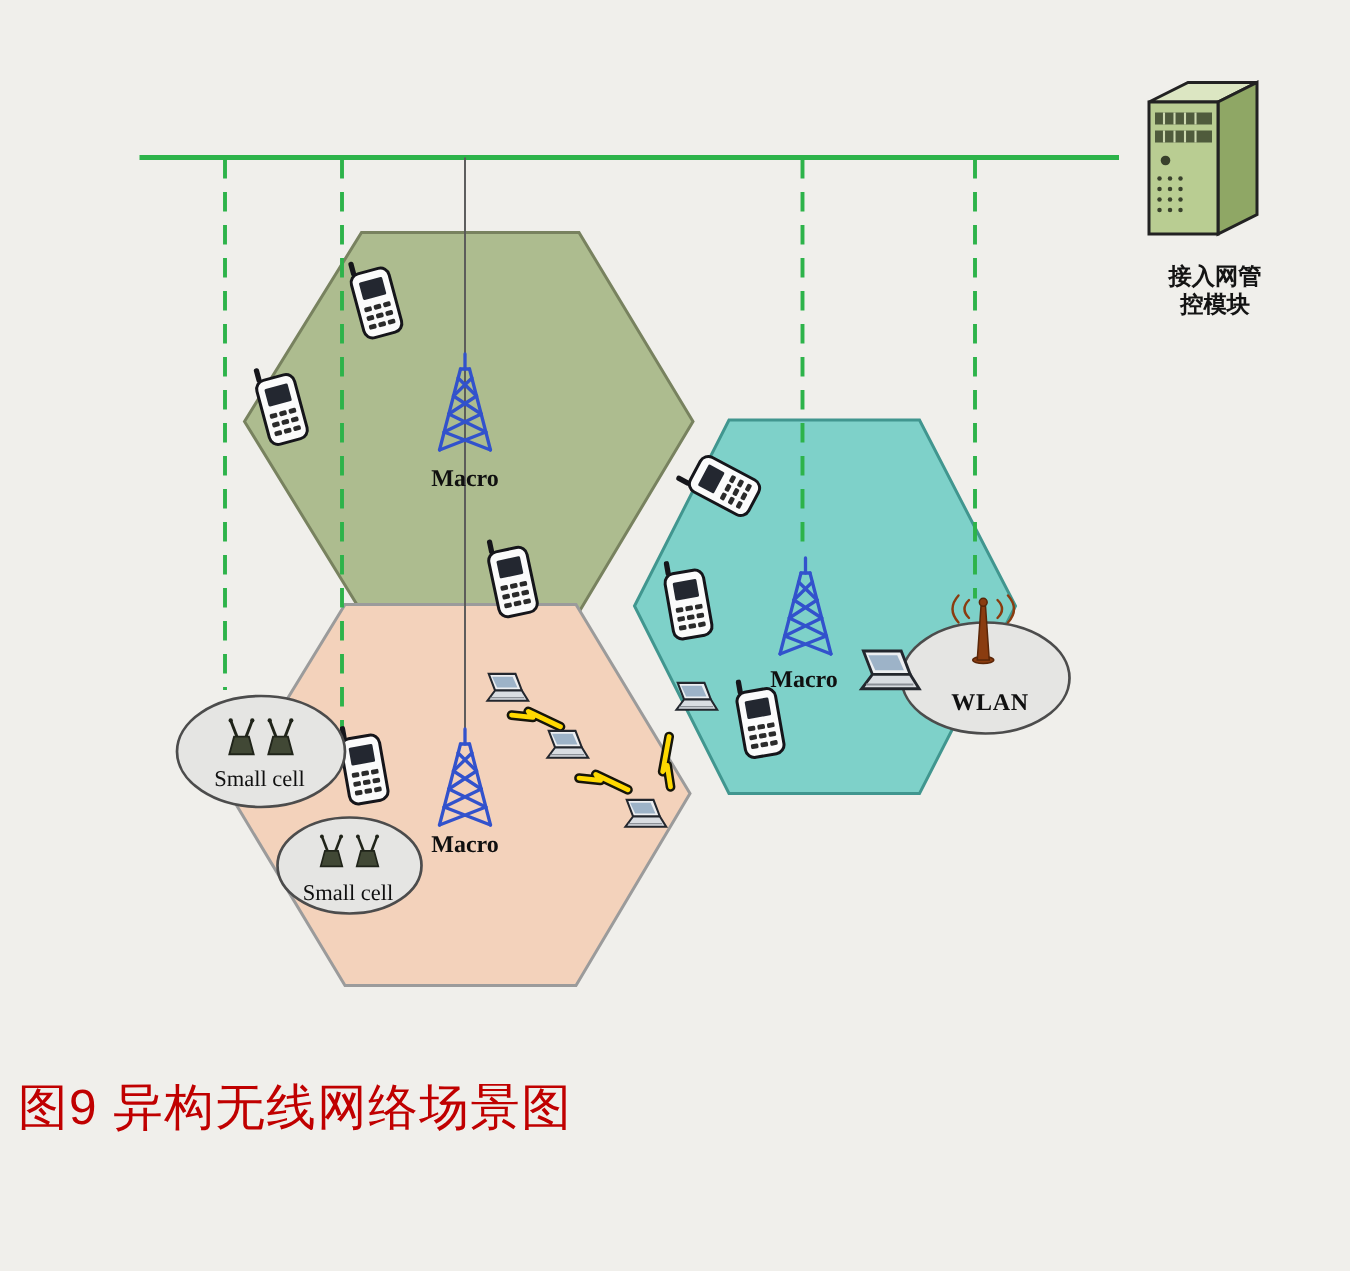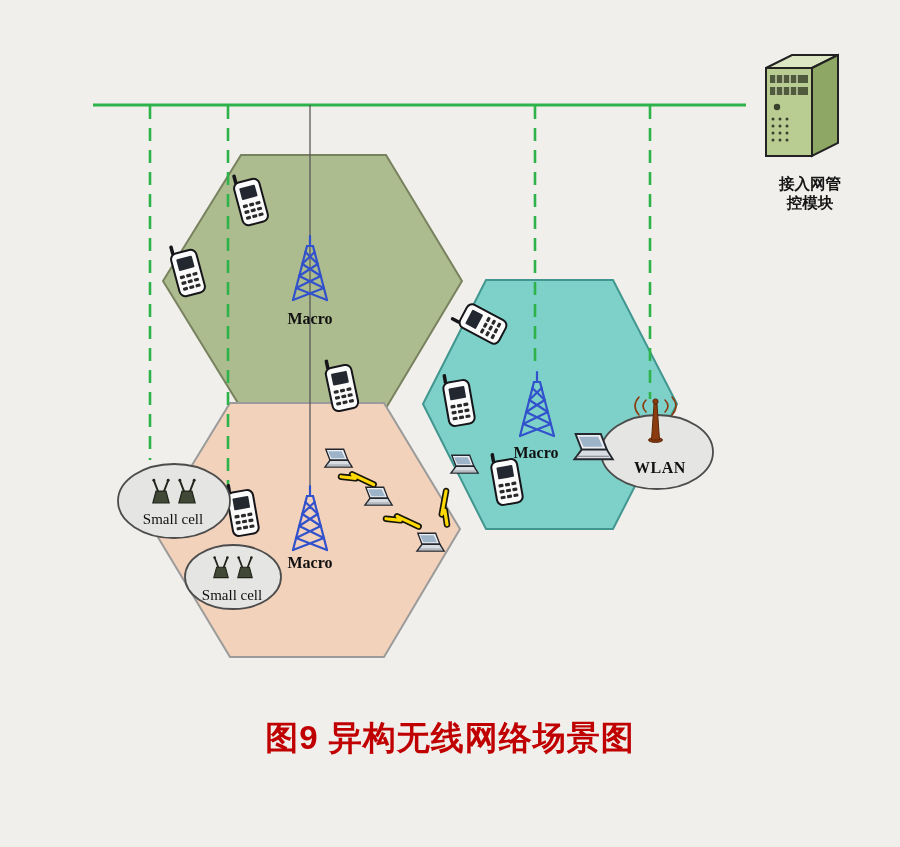--- a/index.html
+++ b/index.html
@@ -38,24 +38,25 @@
   .cloud{fill:var(--c-ellipse_fill);stroke:#4c4c4c;stroke-width:1.8;}
   .antenna-brown{fill:var(--c-antenna_brown);stroke:#5a2608;stroke-width:1;}
   .wave{fill:none;stroke:var(--c-antenna_brown);stroke-width:1.6;stroke-linecap:round;}
 
   .macro-label{font-family:"Liberation Serif","DejaVu Serif",serif;font-weight:bold;font-size:16px;fill:#101010;text-anchor:middle;}
   .cell-label{font-family:"Liberation Serif","DejaVu Serif",serif;font-size:15px;fill:#101010;text-anchor:middle;}
   .wlan-label{font-family:"Liberation Serif","DejaVu Serif",serif;font-weight:bold;font-size:16px;fill:#101010;text-anchor:middle;letter-spacing:.5px;}
   .server-label{font-family:"Liberation Sans","DejaVu Sans",sans-serif;font-weight:bold;font-size:15.5px;fill:#141414;text-anchor:middle;}
 
   .caption{
-    position:absolute;left:0;right:0;top:716px;text-align:center;
-    font-size:33px;font-weight:700;letter-spacing:1px;
+    position:absolute;left:0;right:0;top:716px;text-align:left;
+    font-size:33px;font-weight:400;letter-spacing:1px;
     color:var(--c-caption_red);
     font-family:"Liberation Sans","DejaVu Sans",sans-serif;
+    padding-left:12px;
   }
 </style>
 </head>
 <body>
 
 <div class="stage">
   <svg width="900" height="847" viewBox="0 0 900 847">
     <defs>
 
       <g id="phone">

